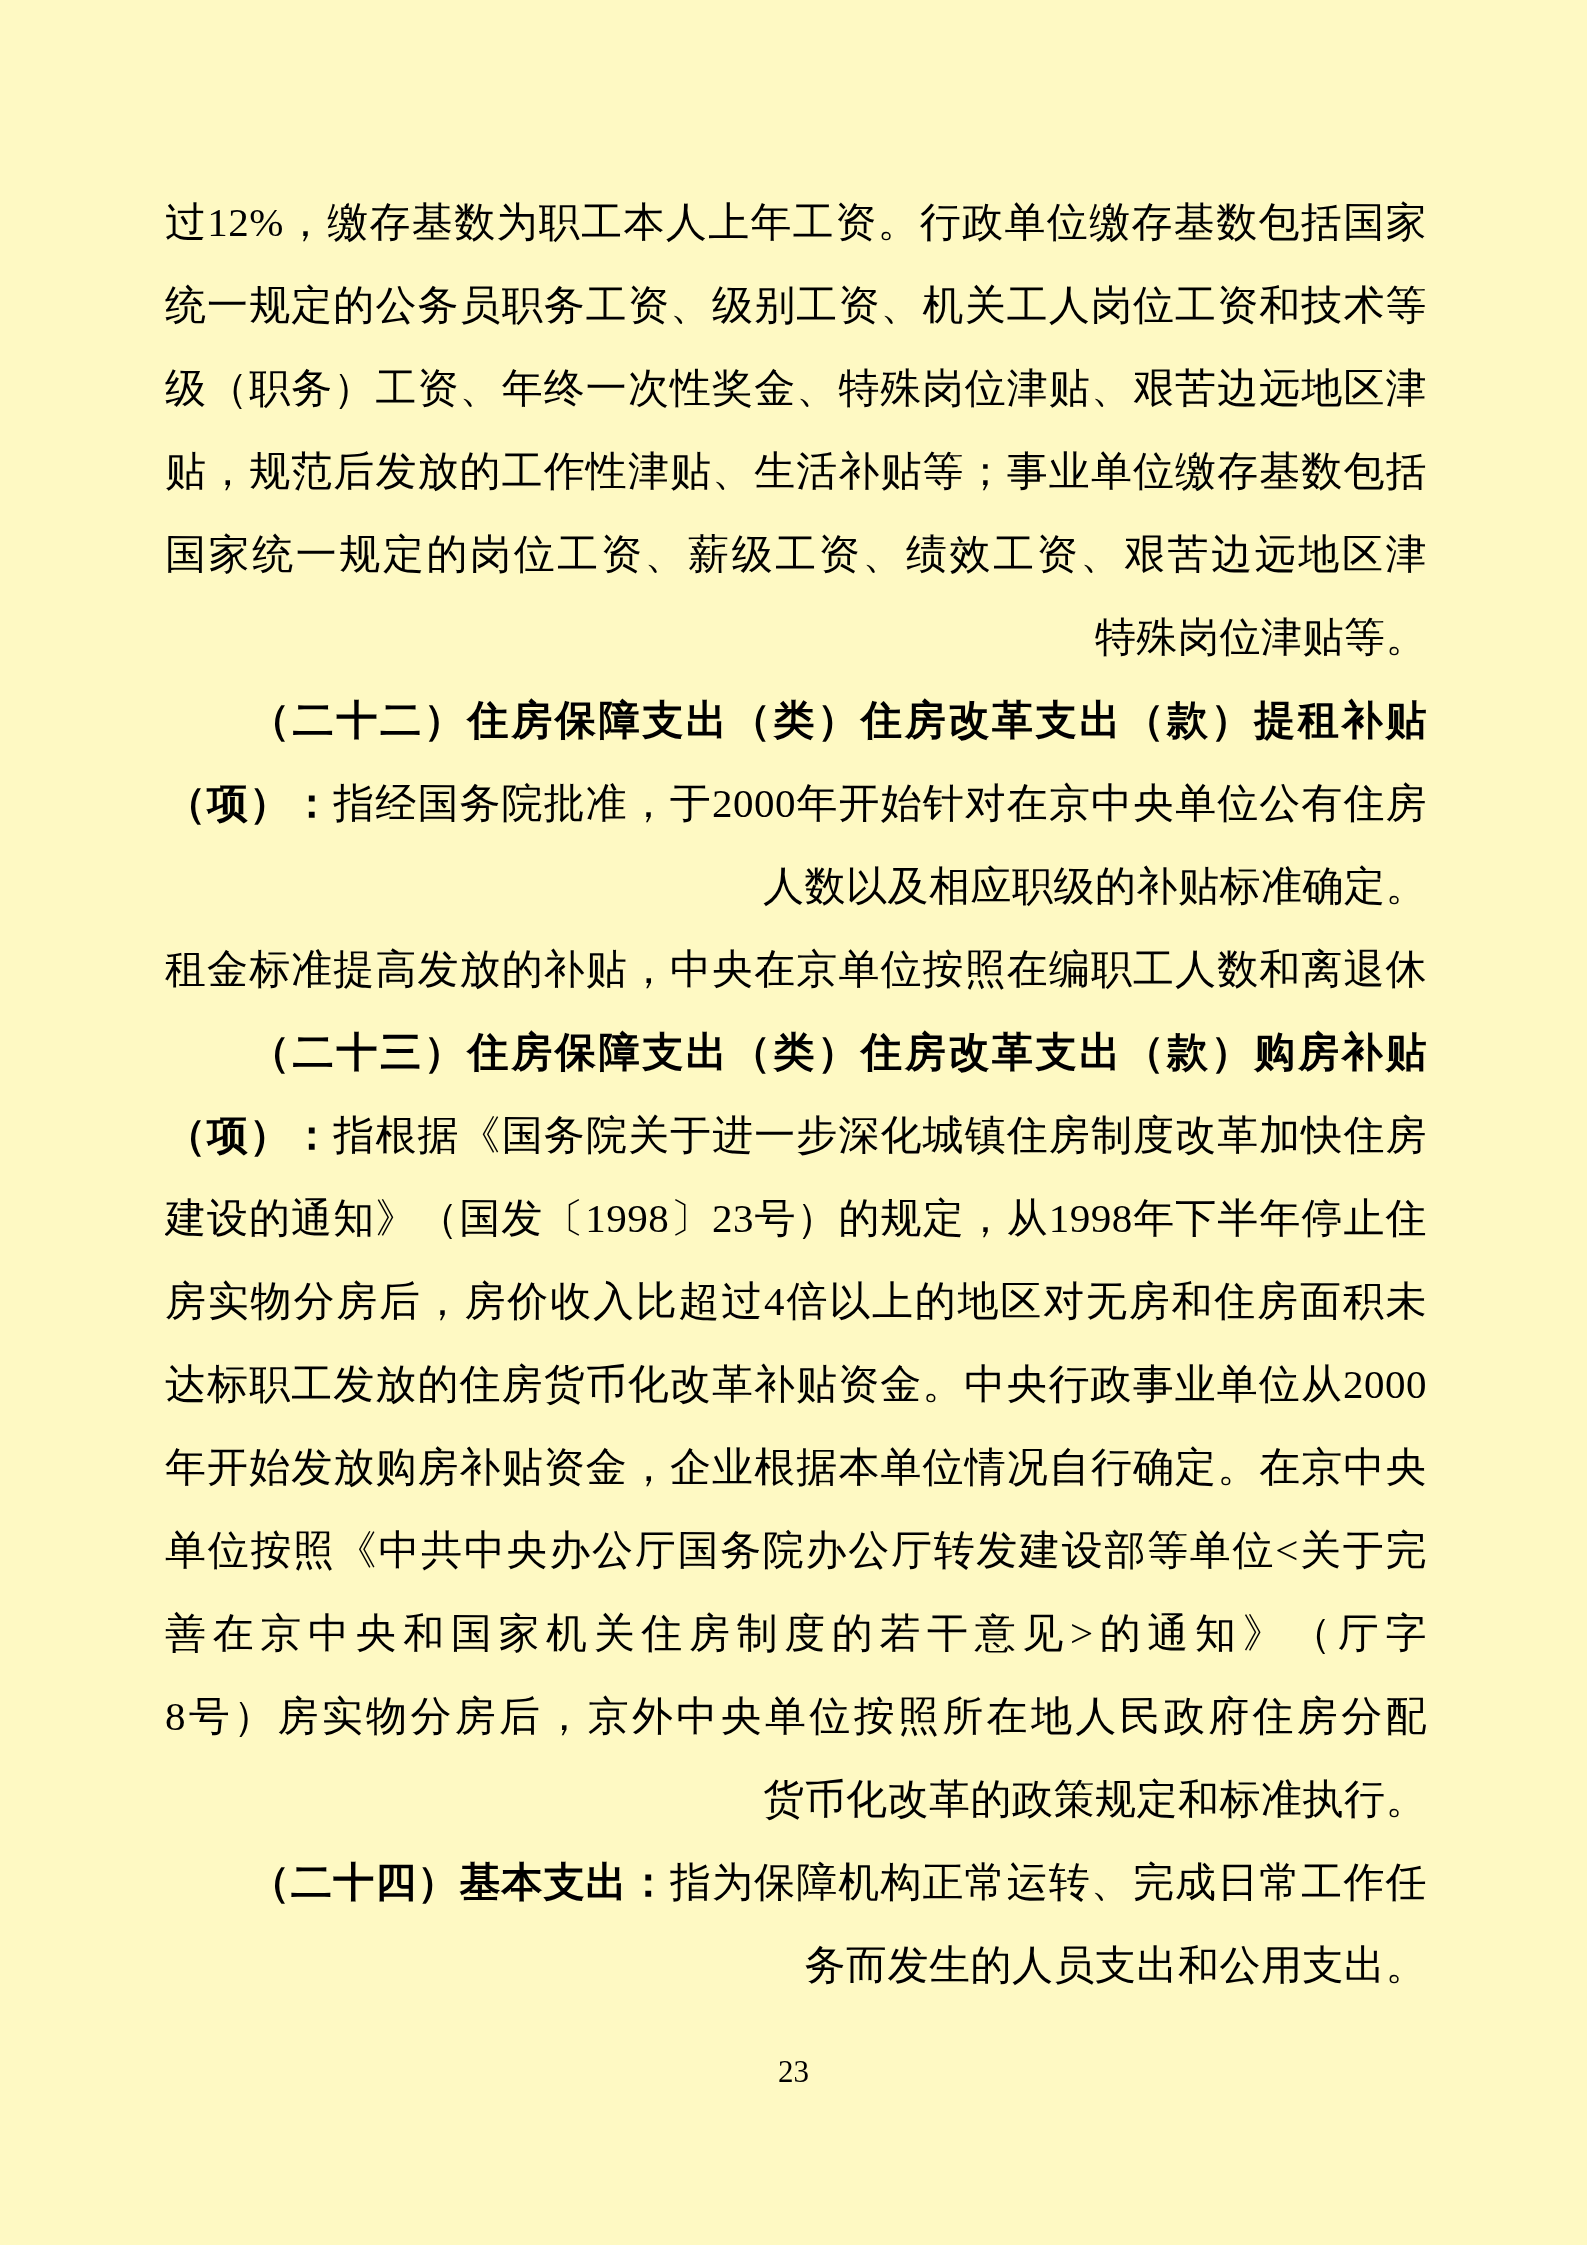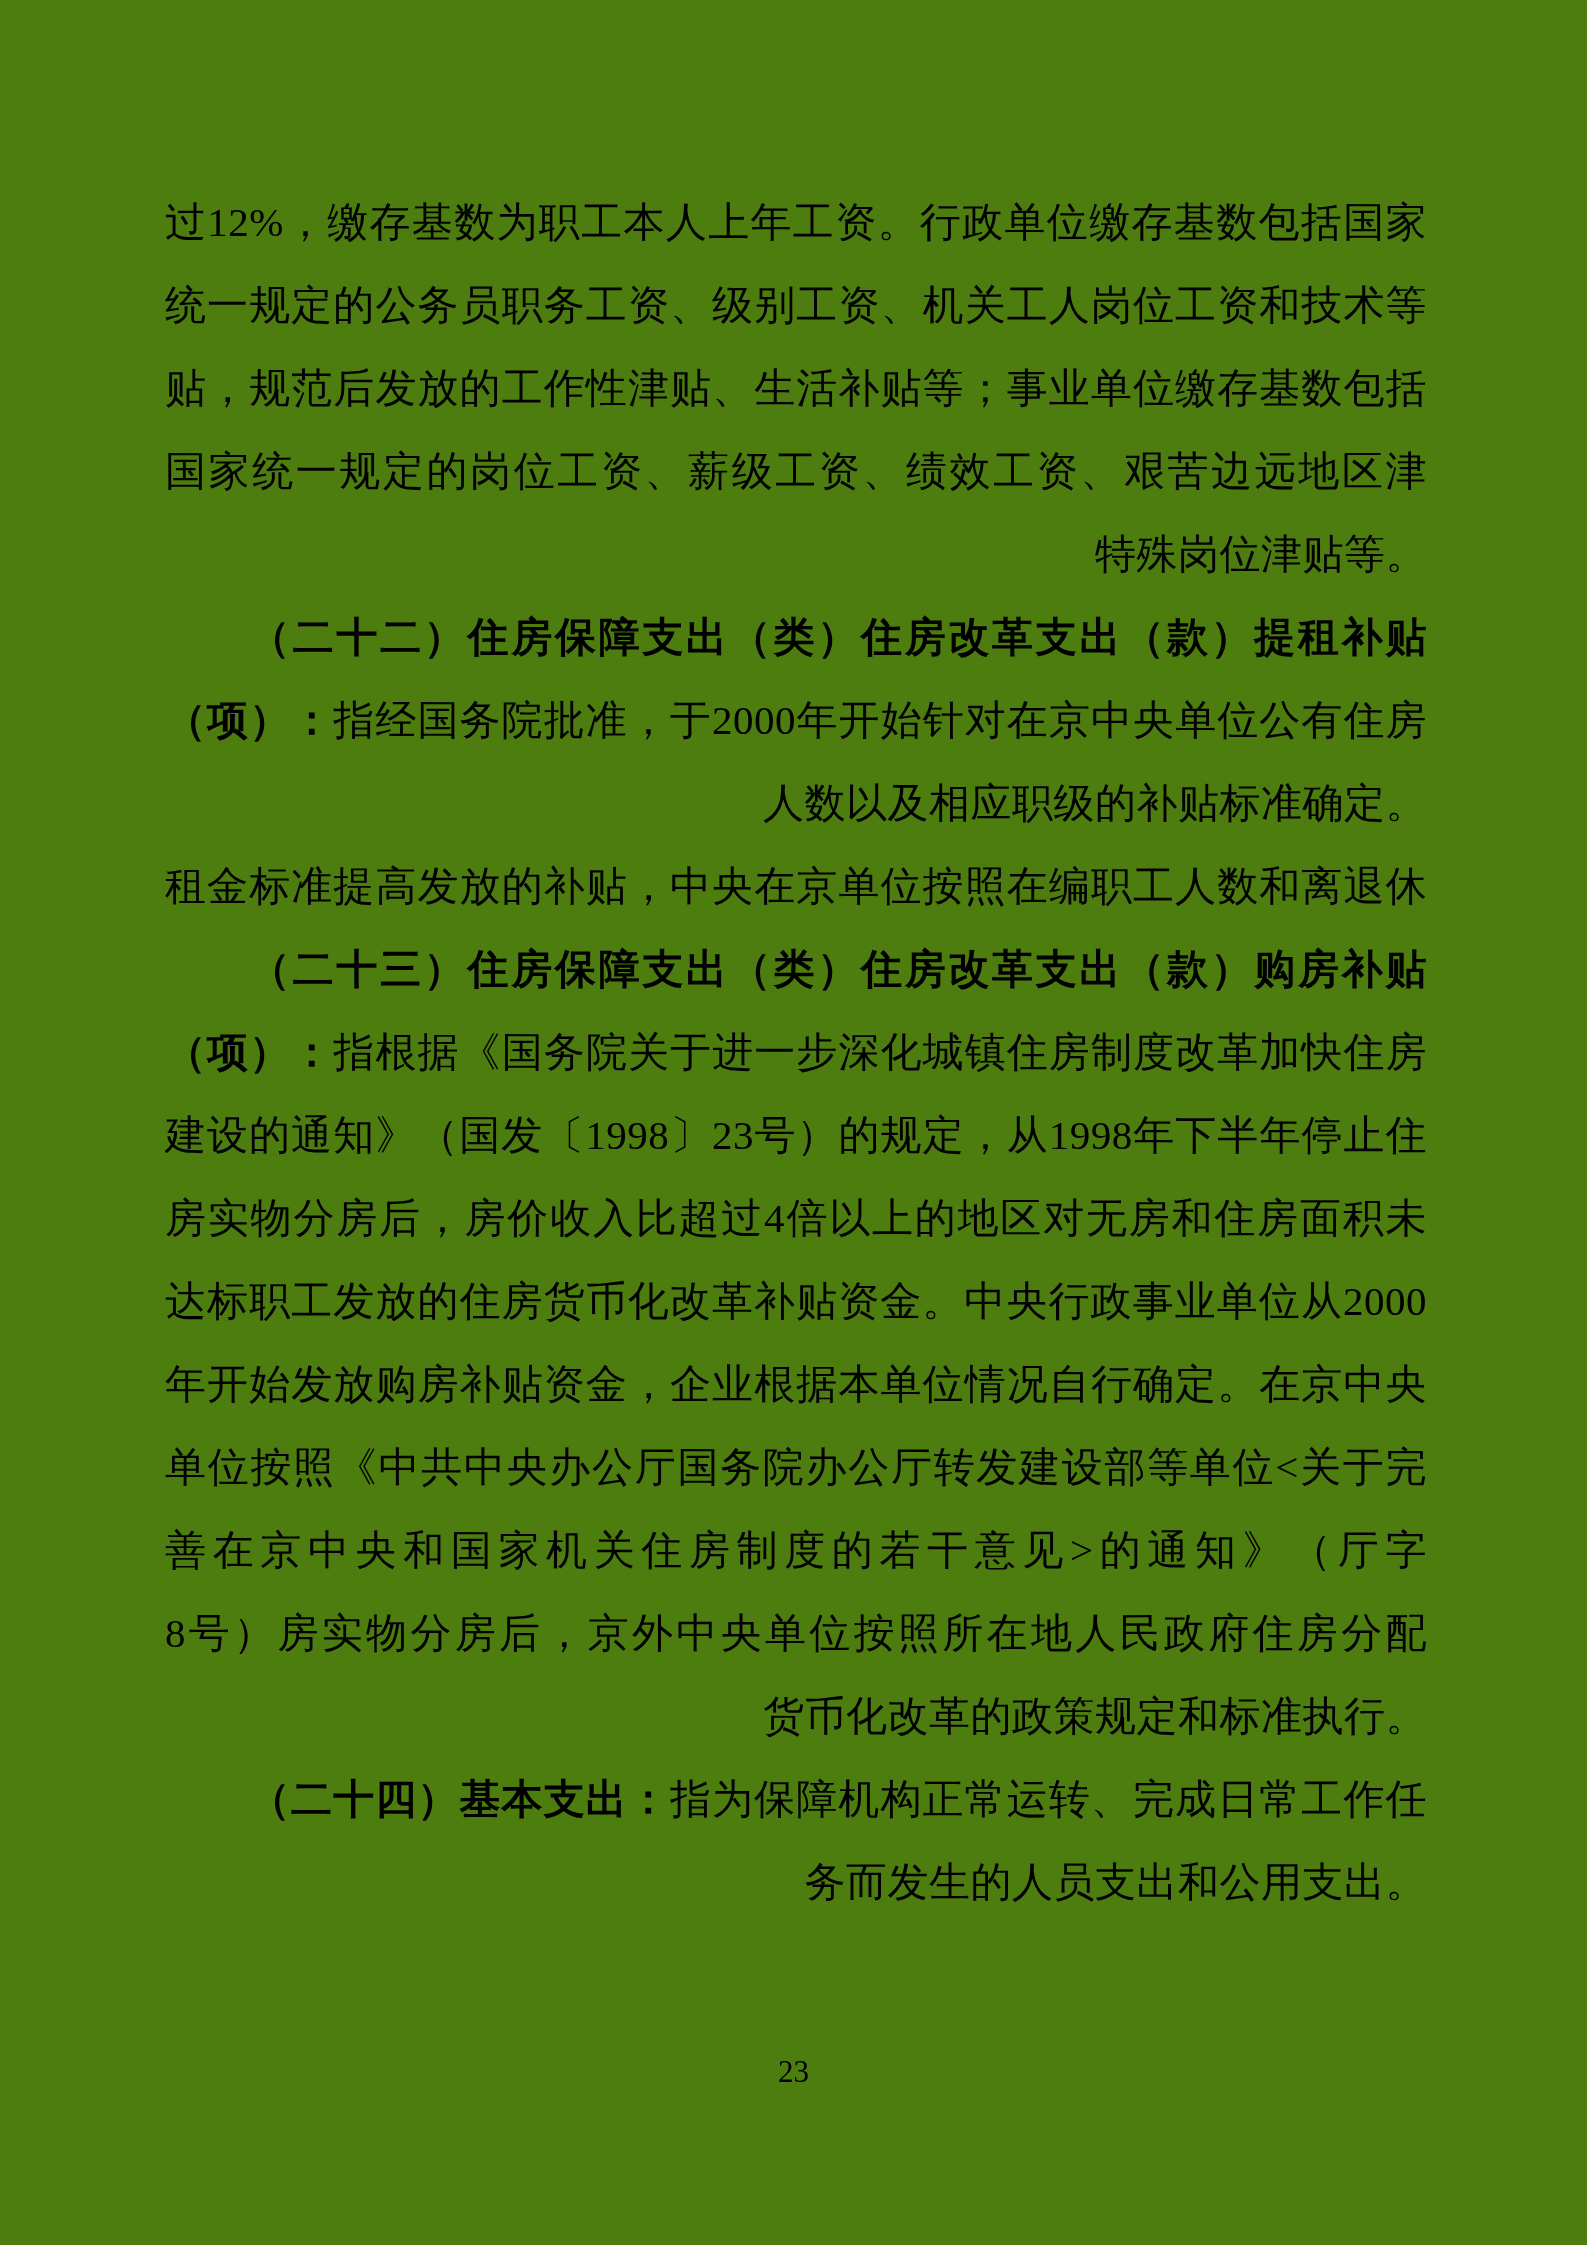--- a/index.html
+++ b/index.html
@@ -11,21 +11,21 @@
     height: 2245px;
     background: #ffffff;
     position: relative;
     overflow: hidden;
     font-family: "Liberation Serif", "DejaVu Serif", serif;
     color: #000000;
   }
   .page {
     position: absolute;
     inset: 0;
-    background: #4d7c0f;
+    background: #fef9c3;
   }
   .text-block {
     position: absolute;
     left: 165px;
     top: 181px;
     width: 1262px;
   }
   .line {
     font-size: 41px;
     height: 83px;
@@ -54,20 +54,21 @@
     line-height: 40px;
   }
 </style>
 </head>
 <body>
 
 <div class="page">
   <div class="text-block" id="text-block" style="color: rgb(0, 0, 0);">
       <div class="line justify"><span>过12%，缴存基数为职工本人上年工资。行政单位缴存基数包括国家</span></div>
       <div class="line justify"><span>统一规定的公务员职务工资、级别工资、机关工人岗位工资和技术等</span></div>
+      <div class="line justify"><span>级（职务）工资、年终一次性奖金、特殊岗位津贴、艰苦边远地区津</span></div>
       <div class="line justify"><span>贴，规范后发放的工作性津贴、生活补贴等；事业单位缴存基数包括</span></div>
       <div class="line justify"><span>国家统一规定的岗位工资、薪级工资、绩效工资、艰苦边远地区津贴、</span></div>
       <div class="line"><span>特殊岗位津贴等。</span></div>
       <div class="line justify indent"><span class="bold">（二十二）住房保障支出（类）住房改革支出（款）提租补贴</span></div>
       <div class="line justify"><span class="bold">（项）：</span><span>指经国务院批准，于2000年开始针对在京中央单位公有住房</span></div>
       <div class="line"><span>人数以及相应职级的补贴标准确定。</span></div>
       <div class="line justify"><span>租金标准提高发放的补贴，中央在京单位按照在编职工人数和离退休</span></div>
       <div class="line justify indent"><span class="bold">（二十三）住房保障支出（类）住房改革支出（款）购房补贴</span></div>
       <div class="line justify"><span class="bold">（项）：</span><span>指根据《国务院关于进一步深化城镇住房制度改革加快住房</span></div>
       <div class="line justify"><span>建设的通知》（国发〔1998〕23号）的规定，从1998年下半年停止住</span></div>

